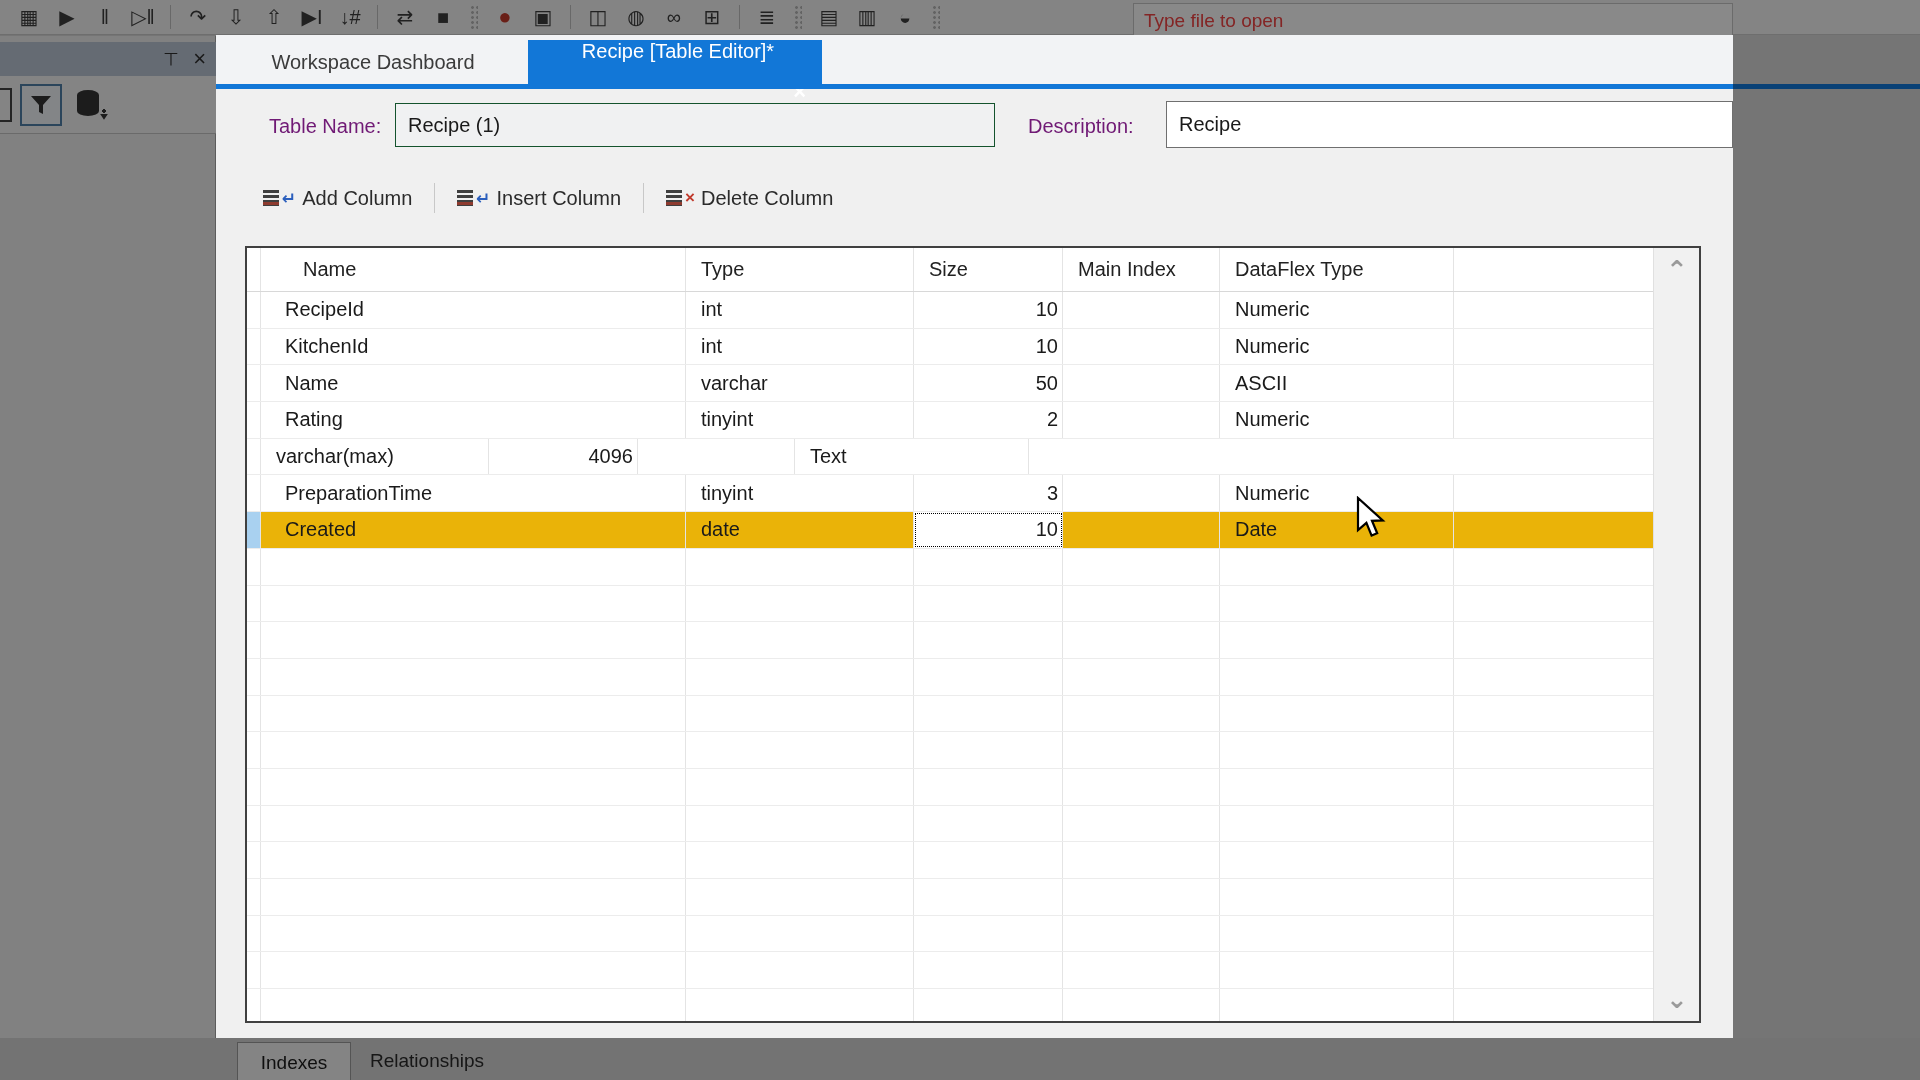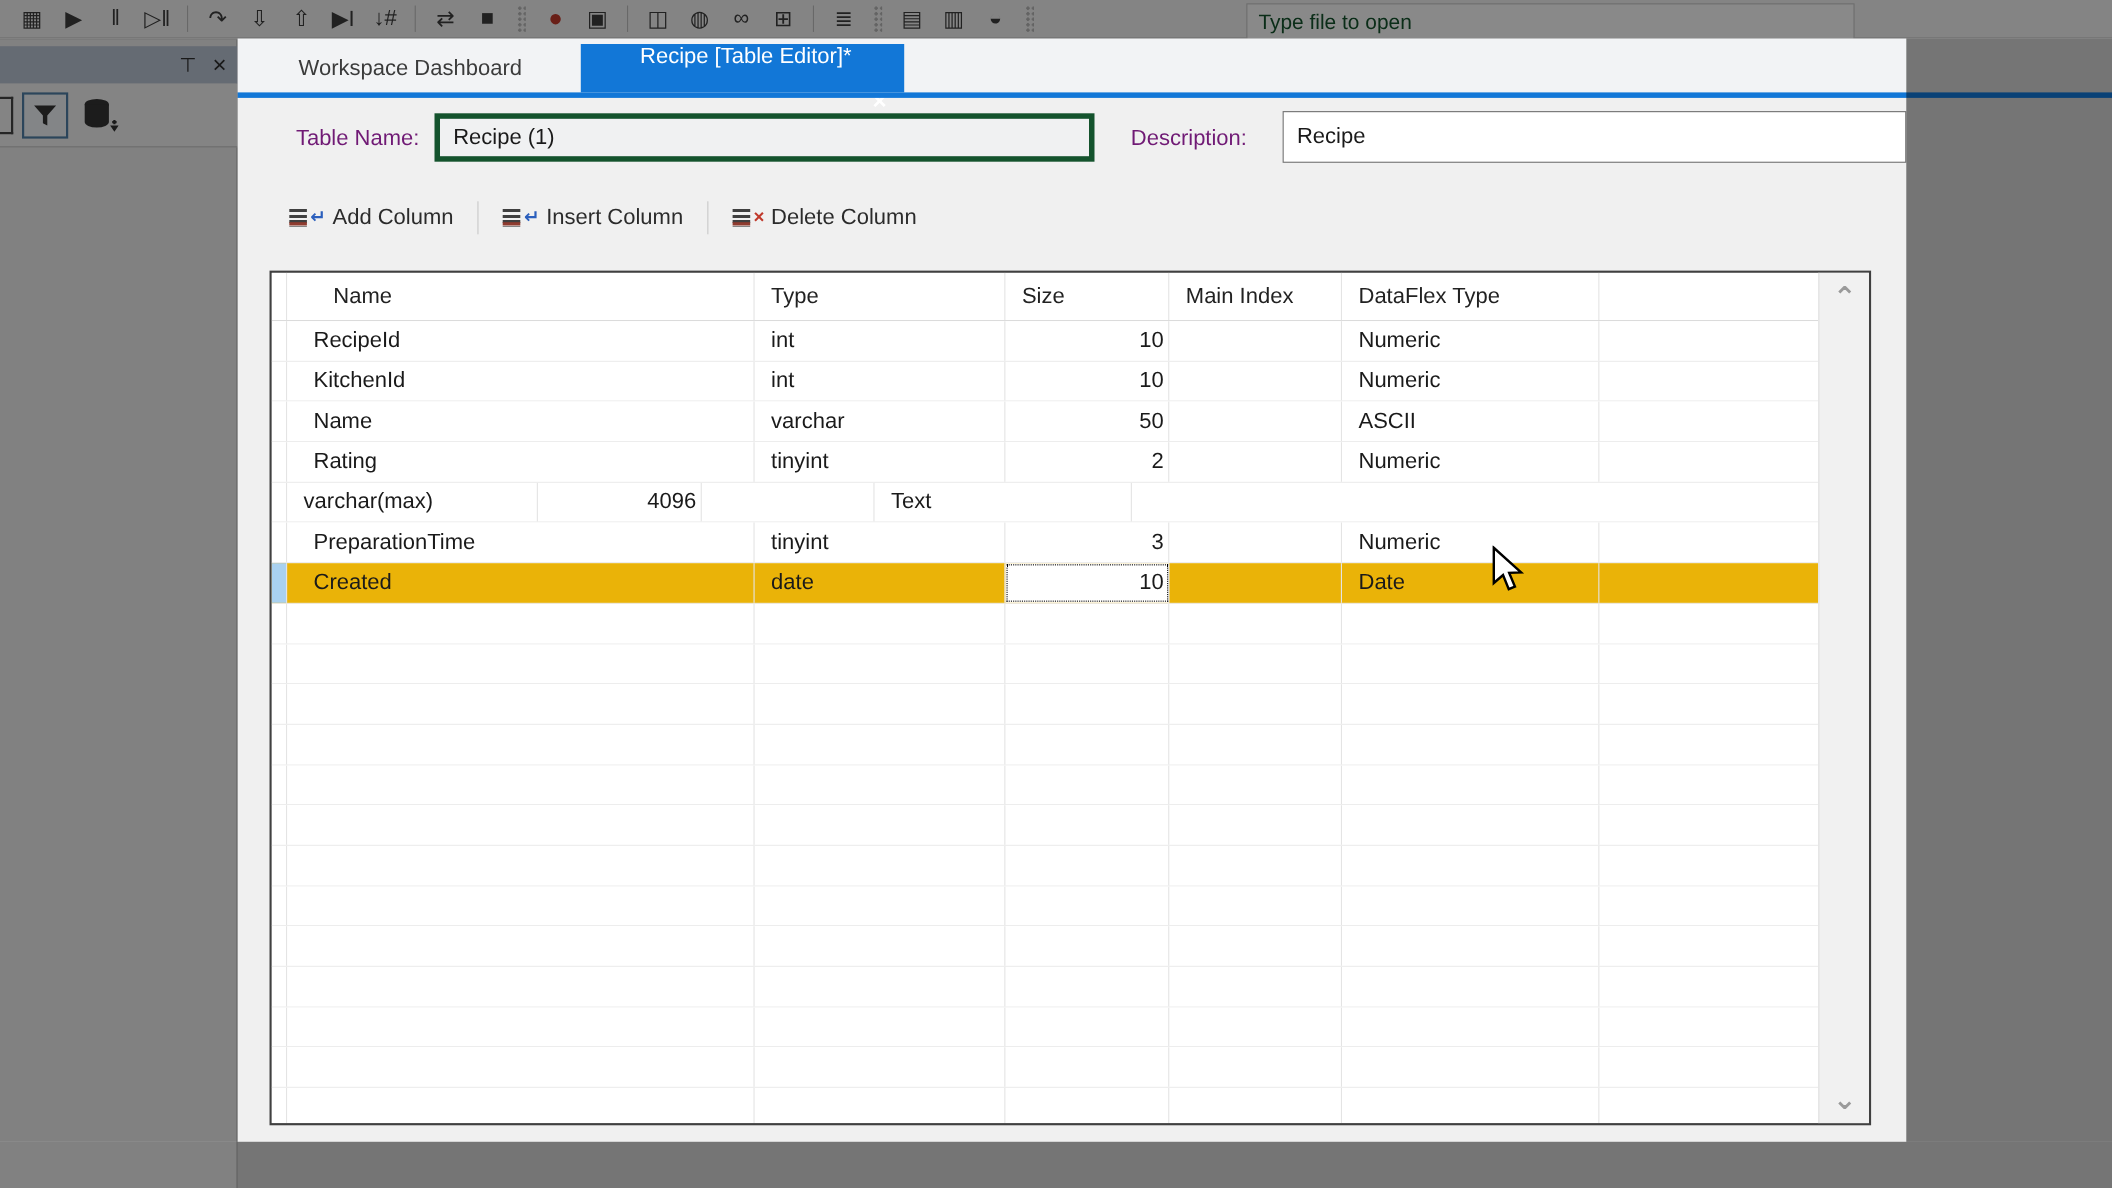--- a/index.html
+++ b/index.html
@@ -6,41 +6,41 @@
   *{box-sizing:border-box;font-family:"Liberation Sans","DejaVu Sans",sans-serif;}
   #stage{position:relative;width:1920px;height:1080px;overflow:hidden;background:#d6d6d6;}
   .abs{position:absolute;}
 
   
   #toolbar{left:0;top:0;width:1920px;height:35px;background:#f1f1f1;border-bottom:1px solid #c9c9c9;display:flex;align-items:center;padding-left:10px;}
   .tb-icon{display:inline-flex;align-items:center;justify-content:center;min-width:34px;height:30px;font-size:20px;color:#3c3c3c;margin:0 2px;}
   .tb-icon.accent{color:#c0392b;font-size:22px;}
   .tb-div{width:1px;height:24px;background:#bdbdbd;margin:0 8px;}
   .tb-dots{width:8px;height:24px;margin:0 8px;background-image:radial-gradient(#b5b5b5 1.3px,transparent 1.5px);background-size:5px 5px;}
-  #file-search{position:absolute;left:1133px;top:3px;width:553px;height:29px;background:#fafafa;border:1px solid #c4c4c4;color:#14532d;font-size:19px;padding:17px 10px;display:flex;align-items:center;}
+  #file-search{position:absolute;left:1133px;top:3px;width:600px;height:29px;background:#fafafa;border:1px solid #c4c4c4;color:#ef4444;font-size:19px;padding:17px 10px;display:flex;align-items:center;}
 
   
   #left-panel{left:0;top:36px;width:216px;height:1044px;background:#ececec;border-right:1px solid #a8a8a8;}
   #lp-titlebar{left:0;top:6px;width:216px;height:34px;background:#b9c3d2;display:flex;align-items:center;justify-content:flex-end;padding-right:10px;gap:14px;}
   .lp-tb-icon{color:#2f2f2f;font-size:18px;line-height:1;}
   #lp-toolbar{left:0;top:40px;width:216px;height:58px;background:#f0f0f0;border-bottom:1px solid #c2c2c2;display:flex;align-items:center;}
   #lp-partial{width:12px;height:34px;border:2px solid #444;border-left:none;margin-right:8px;}
   #lp-filter{width:42px;height:42px;border:2px solid #4f7fa6;display:flex;align-items:center;justify-content:center;margin-right:12px;background:#eef2f6;}
   #lp-db{display:flex;align-items:flex-end;}
 
   
   #editor{left:216px;top:35px;width:1517px;height:1003px;background:#f0f0f0;}
   #tabstrip{left:0;top:0;width:1517px;height:49px;background:#f2f3f5;}
   #tab-dashboard{left:22px;top:6px;width:270px;height:43px;display:flex;align-items:center;justify-content:center;color:#3b3b3b;font-size:20px;}
   #tab-recipe{left:312px;top:5px;width:294px;height:44px;background:#1277d7;color:#fff;display:flex;align-items:center;padding:0 16px 0 22px;font-size:20px;gap:16px;flex-direction:column;}
   #tab-recipe .close{font-size:22px;font-weight:bold;margin-left:auto;}
   #blue-underline{left:0;top:49px;width:1704px;height:5px;background:#1277d7;}
 
   #form-row .lbl{position:absolute;top:69px;height:44px;display:flex;align-items:center;color:#701a75;font-size:20px;}
-  #tablename-input{left:179px;top:68px;width:600px;height:44px;background:#f0f1f2;border:5px solid #14532d;display:flex;align-items:center;padding:0 12px;font-size:20px;color:#1a1a1a;}
+  #tablename-input{left:179px;top:68px;width:600px;height:44px;background:#f0f1f2;border:1px solid #14532d;display:flex;align-items:center;padding:0 12px;font-size:20px;color:#1a1a1a;}
   #description-input{left:950px;top:66px;width:567px;height:47px;background:#ffffff;border:1px solid #6f6f6f;display:flex;align-items:center;padding:0 12px;font-size:20px;color:#1a1a1a;}
 
   #actions{left:37px;top:143px;height:40px;display:flex;align-items:center;}
   .action-btn{display:flex;align-items:center;gap:6px;font-size:20px;color:#2b2b2b;padding:4px 10px;cursor:default;}
   .bars{width:16px;height:16px;background:repeating-linear-gradient(to bottom,#3f3f3f 0 3px,transparent 3px 5px);position:relative;}
   .bars.redbottom{background:repeating-linear-gradient(to bottom,#3f3f3f 0 3px,transparent 3px 5px);}
   .bars.redbottom::after{content:"";position:absolute;left:0;bottom:1px;width:16px;height:3px;background:#8e3b2f;}
   .accent-glyph{font-size:17px;font-weight:bold;margin-left:-3px;}
   .accent-blue{color:#2b5fbd;}
   .accent-red{color:#c0392b;}
@@ -372,20 +372,24 @@
             </div>
           </div>
       </div>
       <div id="grid-scrollbar">
         <div class="sb-chevron" style="top:2px;">⌃</div>
         <div class="sb-chevron" style="bottom:2px;">⌄</div>
       </div>
     </div>
   </div>
 
+  <div id="bottom-dock" class="abs">
+    <div id="tab-indexes" class="abs">Indexes</div>
+    <div id="tab-relationships" class="abs">Relationships</div>
+  </div>
 
   <div id="dim-top" class="abs dim"></div>
   <div id="dim-left" class="abs dim"></div>
   <div id="dim-right" class="abs dim"></div>
   <div id="dim-bottom" class="abs dim"></div>
 
   <div id="mouse-cursor" class="abs">
     <svg width="34" height="44" viewBox="0 0 17 22">
       <path d="M1 1 L1 17 L5.2 13.4 L7.8 19.8 L10.6 18.6 L8 12.4 L13.4 12.2 Z" fill="#fff" stroke="#000" stroke-width="1.1"></path>
     </svg>

